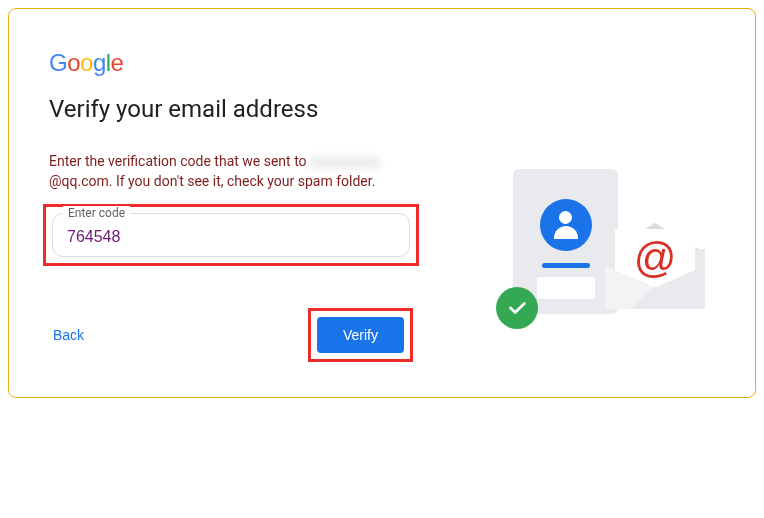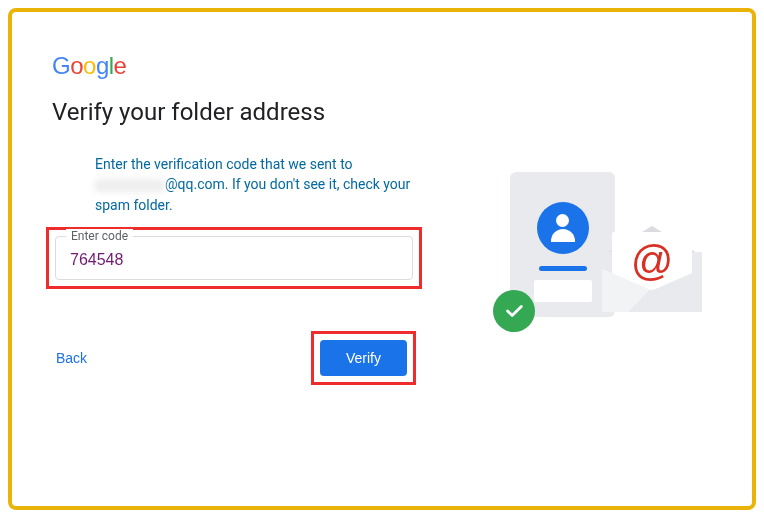--- a/index.html
+++ b/index.html
@@ -5,22 +5,22 @@
     * { box-sizing: border-box; margin: 0; padding: 0; }
     body {
       font-family: 'Google Sans', Roboto, Arial, sans-serif;
       background: #fff;
       width: 764px;
       height: 518px;
       padding: 8px;
     }
     .card {
       width: 748px;
-      height: 502px;
-      border: 4px solid #eab308;
+      height: 390px;
+      border: 1px solid #eab308;
       border-radius: 8px;
       padding: 40px 40px 36px 40px;
       position: relative;
       background: #fff;
     }
     .logo {
       height: 24px;
       margin-bottom: 22px;
     }
     .logo span { font-family: 'Product Sans', Arial, sans-serif; font-size: 24px; font-weight: 500; letter-spacing: -0.5px; }
@@ -35,45 +35,44 @@
       width: 370px;
     }
     .heading {
       font-size: 24px;
       font-weight: 400;
       color: #202124;
       margin-bottom: 28px;
     }
     .instruction {
       font-size: 14px;
-      color: #0369a1;
+      color: #7f1d1d;
       line-height: 1.45;
       margin-bottom: 12px;
-      margin-left: 43px;
     }
     .blur {
       display: inline-block;
       width: 70px;
       height: 13px;
       background: #eee;
       filter: blur(3px);
       vertical-align: middle;
       border-radius: 2px;
     }
     .highlight-box-input {
       border: 3px solid #ee2c2c;
       padding: 6px;
       margin-left: -6px;
       margin-right: -6px;
       width: 376px;
     }
     .field {
       position: relative;
       border: 1px solid #dadce0;
-      border-radius: 4px;
+      border-radius: 11px;
       padding: 13px 14px 10px 14px;
       background: #fff;
     }
     .field-label {
       position: absolute;
       top: -8px;
       left: 10px;
       background: #fff;
       padding: 0 5px;
       font-size: 12px;
@@ -223,21 +222,21 @@
 </head>
 <body>
 
 <div class="card">
 
   <div class="logo">
     <span class="g1">G</span><span class="o1">o</span><span class="o2">o</span><span class="g2">g</span><span class="l1">l</span><span class="e1">e</span>
   </div>
 
   <div class="left-col">
-    <h1 class="heading">Verify your folder address</h1>
+    <h1 class="heading">Verify your email address</h1>
 
     <p class="instruction">
       <span>Enter the verification code that we sent to </span>
       <span class="blur"></span><span>@qq.com</span><span>. If you don't see it, check your spam folder.</span>
     </p>
 
     <div class="highlight-box-input">
       <div class="field">
         <span class="field-label">Enter code</span>
         <input class="field-input" type="text" value="764548" style="">

